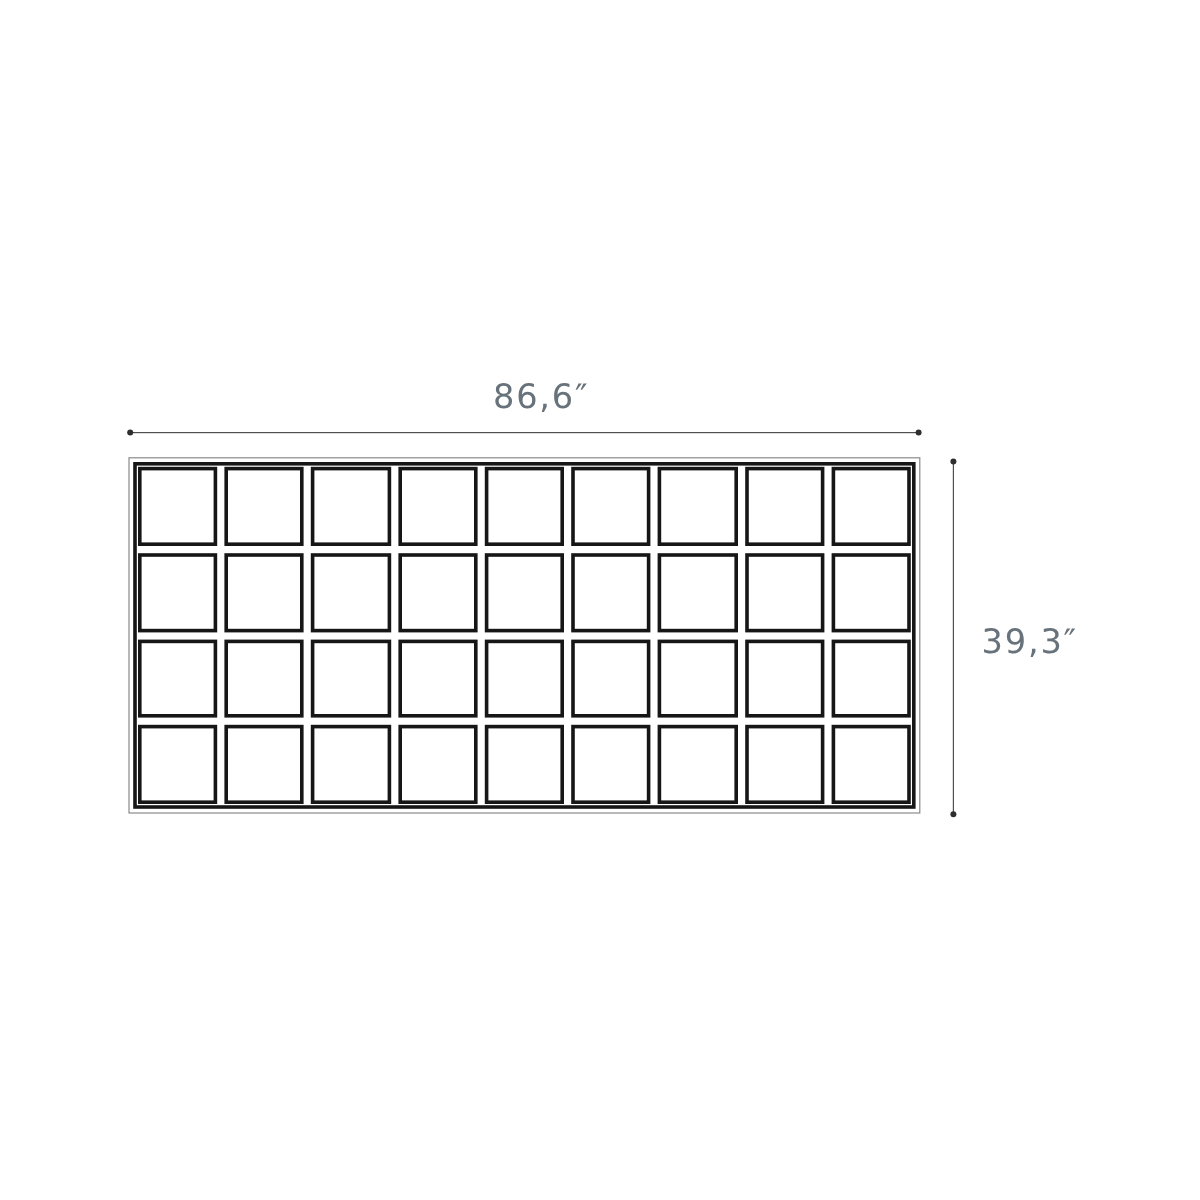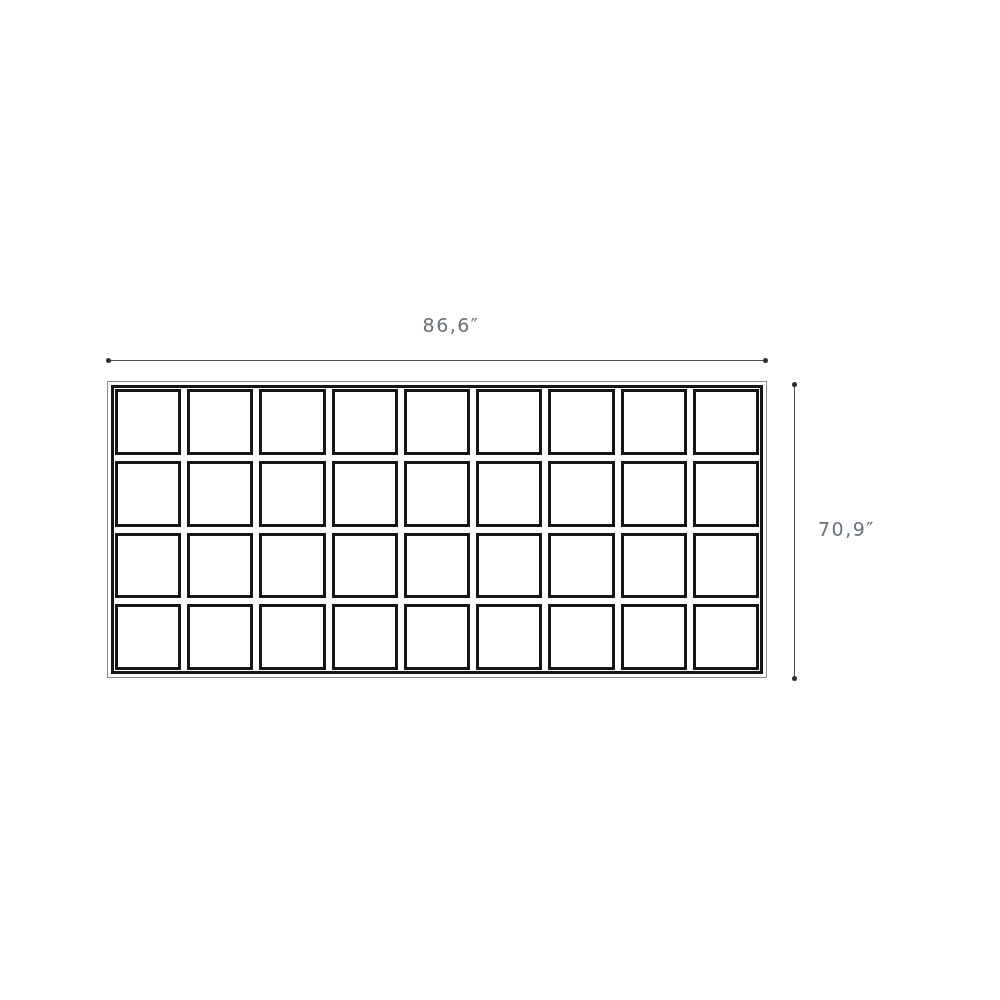--- a/index.html
+++ b/index.html
@@ -63,21 +63,21 @@
     background:var(--dimension-dot);
   }
   .dim-h .dot-start{left:-2px;top:-2px;}
   .dim-h .dot-end{right:-2px;top:-2px;}
   .dim-v .dot-start{top:-2px;left:-2px;}
   .dim-v .dot-end{bottom:-2px;left:-2px;}
   
   .dim-label{
     position:absolute;
     color:var(--dimension-text);
-    font-size:19px;
+    font-size:28px;
     letter-spacing:1.5px;
     white-space:nowrap;
   }
   .dim-label.h{
     left:108px;top:314px;
     width:658px;
     text-align:center;
     text-indent:28px;
   }
   .dim-label.v{
@@ -92,21 +92,21 @@
   <div class="dim-h">
     <span class="dot dot-start"></span>
     <span class="dot dot-end"></span>
   </div>
   <div class="dim-label h">86,6″</div>
 
   <div class="dim-v">
     <span class="dot dot-start"></span>
     <span class="dot dot-end"></span>
   </div>
-  <div class="dim-label v">70,9″</div>
+  <div class="dim-label v">39,3″</div>
 
   <div class="panel">
     <div class="grid" style="grid-template-columns: repeat(9, 1fr); grid-template-rows: repeat(4, 1fr);">
         <div class="cell"></div>
         <div class="cell"></div>
         <div class="cell"></div>
         <div class="cell"></div>
         <div class="cell"></div>
         <div class="cell"></div>
         <div class="cell"></div>

